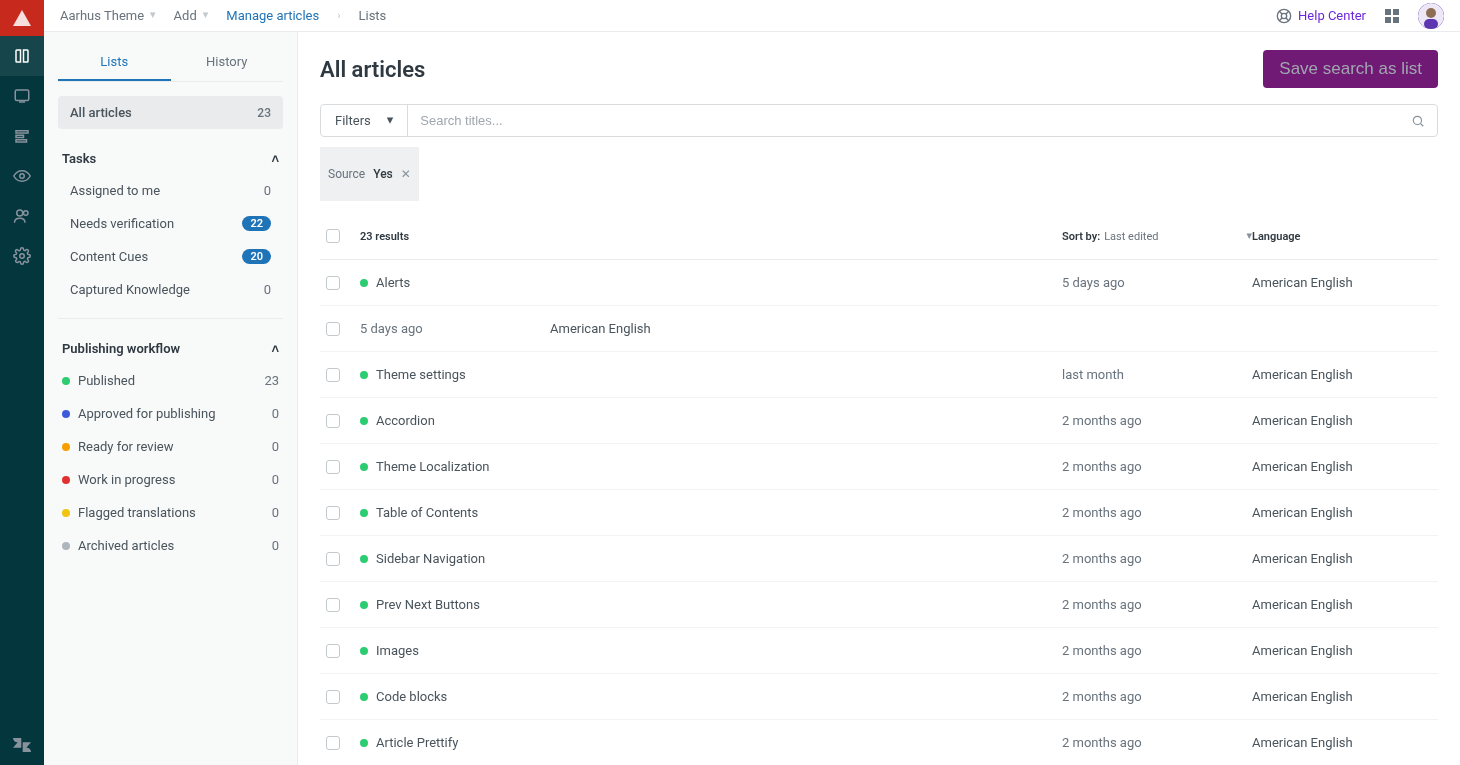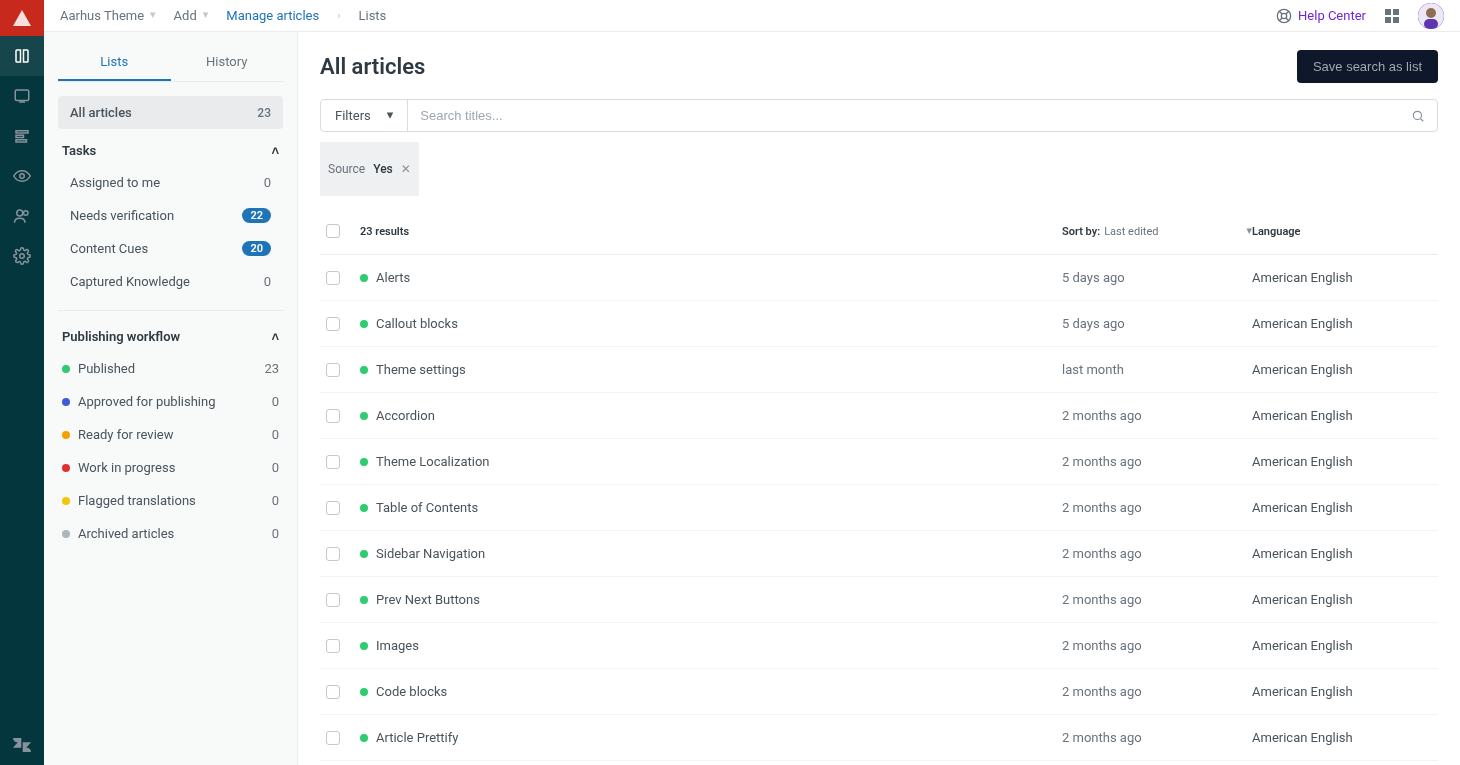--- a/index.html
+++ b/index.html
@@ -22,32 +22,32 @@
 .avatar::after{ content:""; position:absolute; inset:0; border-radius:50%; }
 .body { flex:1; display:flex; overflow:hidden; }
 .sidebar { width: 254px; background:#f8f9f9; border-right:1px solid #e9ebed; display:flex; flex-direction:column; }
 .tabs { display:flex; border-bottom:1px solid #e9ebed; margin: 14px 14px 0; }
 .tab { flex:1; text-align:center; padding:8px 0 10px; color:#68737d; cursor:pointer; font-size:13px; }
 .tab.active { color:#1f73b7; border-bottom:2px solid #1f73b7; }
 .side-scroll { padding: 14px; overflow:auto; }
 .side-item { display:flex; align-items:center; justify-content:space-between; padding:9px 12px; border-radius:4px; cursor:pointer; color:#49545c; }
 .side-item.selected { background:#e9ebed; font-weight:500; }
 .side-item .count { color:#68737d; font-size:12px; }
-.side-section { margin-top: 8px; }
+.side-section { margin-top: 16px; }
 .side-section-header { display:flex; align-items:center; justify-content:space-between; padding:6px 4px 8px; font-weight:600; color:#2f3941; cursor:pointer; }
 .badge { background:#1f73b7; color:#fff; font-size:11px; padding:1px 8px; border-radius:10px; font-weight:600; }
 .mini-count { color:#68737d; }
 .dot { width:8px; height:8px; border-radius:50%; display:inline-block; margin-right:8px; flex:none; }
 .wf-row { display:flex; align-items:center; justify-content:space-between; padding:9px 4px; cursor:pointer; color:#49545c; }
 .wf-left { display:flex; align-items:center; }
 .divider { height:1px; background:#e9ebed; margin:12px 0; }
 .content { flex:1; padding: 18px 22px 0 22px; overflow:auto; }
 .page-header { display:flex; align-items:center; justify-content:space-between; margin-bottom:16px; }
 .page-title { font-size:22px; font-weight:600; color:#2f3941; }
-.save-btn { background:#0f172a; color:#a0a7af; border:none; padding:9px 16px; border-radius:4px; font-size:13px; cursor:default; }
+.save-btn { background:#701a75; color:#a0a7af; border:none; padding:9px 16px; border-radius:4px; font-size:17px; cursor:default; }
 .filterbar { display:flex; border:1px solid #d8dcde; border-radius:4px; overflow:hidden; }
 .filters-btn { display:flex; align-items:center; gap:16px; padding:8px 14px; border-right:1px solid #d8dcde; cursor:pointer; color:#49545c; }
 .search-wrap { flex:1; display:flex; align-items:center; }
 .search-input { flex:1; border:none; outline:none; padding:8px 12px; font-size:13px; color:#ef4444; }
 .search-input::placeholder { color:#a0a7af; }
 .search-icon-btn { padding:0 12px; color:#87929d; cursor:pointer; }
 .chips { margin-top:10px; display:flex; gap:8px; }
 .chip { background:#eef0f1; padding:20px 8px; border-radius:0; display:flex; align-items:center; gap:8px; font-size:12px; color:#68737d; }
 .chip .val { color:#2f3941; font-weight:500; }
 .chip .x { cursor:pointer; color:#87929d; }
@@ -315,24 +315,20 @@
                   <span class="dot" style="background:#2ecc71"></span>
                   <span>Alerts</span>
                 </div>
                 <div class="cell-edited">5 days ago</div>
                 <div class="cell-lang">American English</div>
               </div>
               <div class="row">
                 <div class="cell-check">
                   <div class="checkbox"></div>
                 </div>
-                <div class="cell-title">
-                  <span class="dot" style="background:#2ecc71"></span>
-                  <span>Callout blocks</span>
-                </div>
                 <div class="cell-edited">5 days ago</div>
                 <div class="cell-lang">American English</div>
               </div>
               <div class="row">
                 <div class="cell-check">
                   <div class="checkbox"></div>
                 </div>
                 <div class="cell-title">
                   <span class="dot" style="background:#2ecc71"></span>
                   <span>Theme settings</span>

